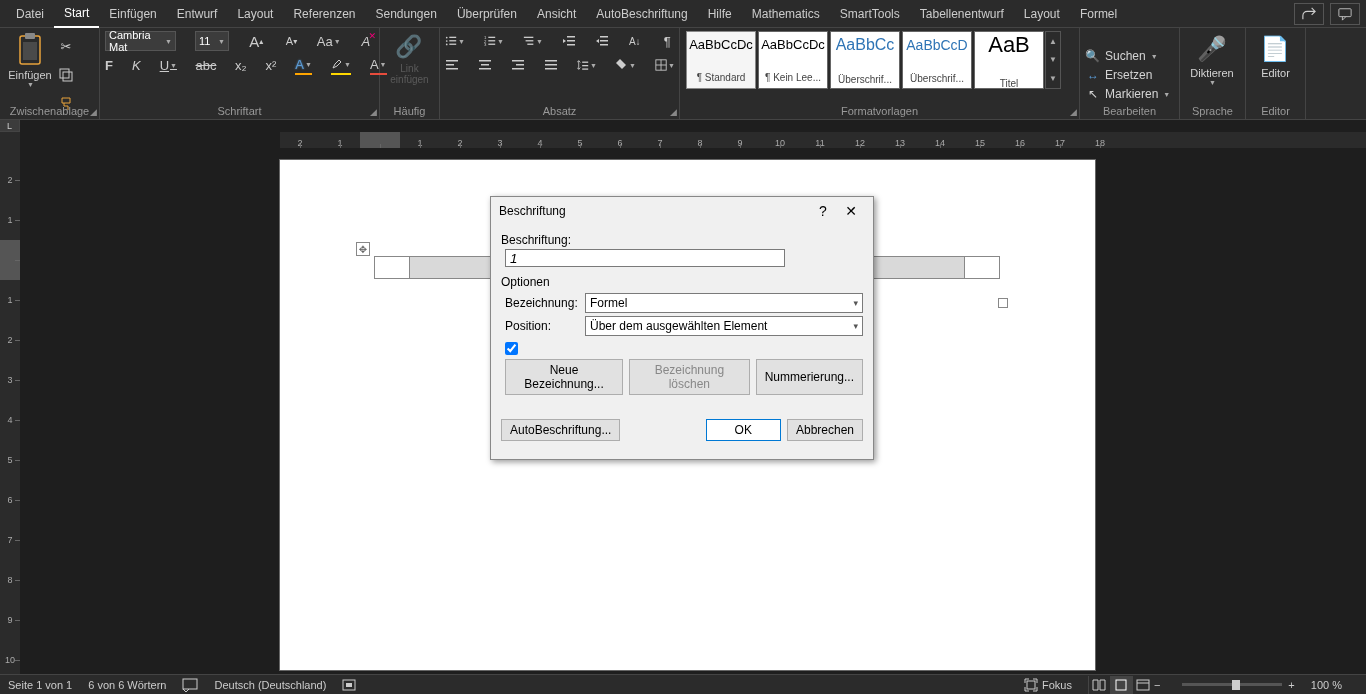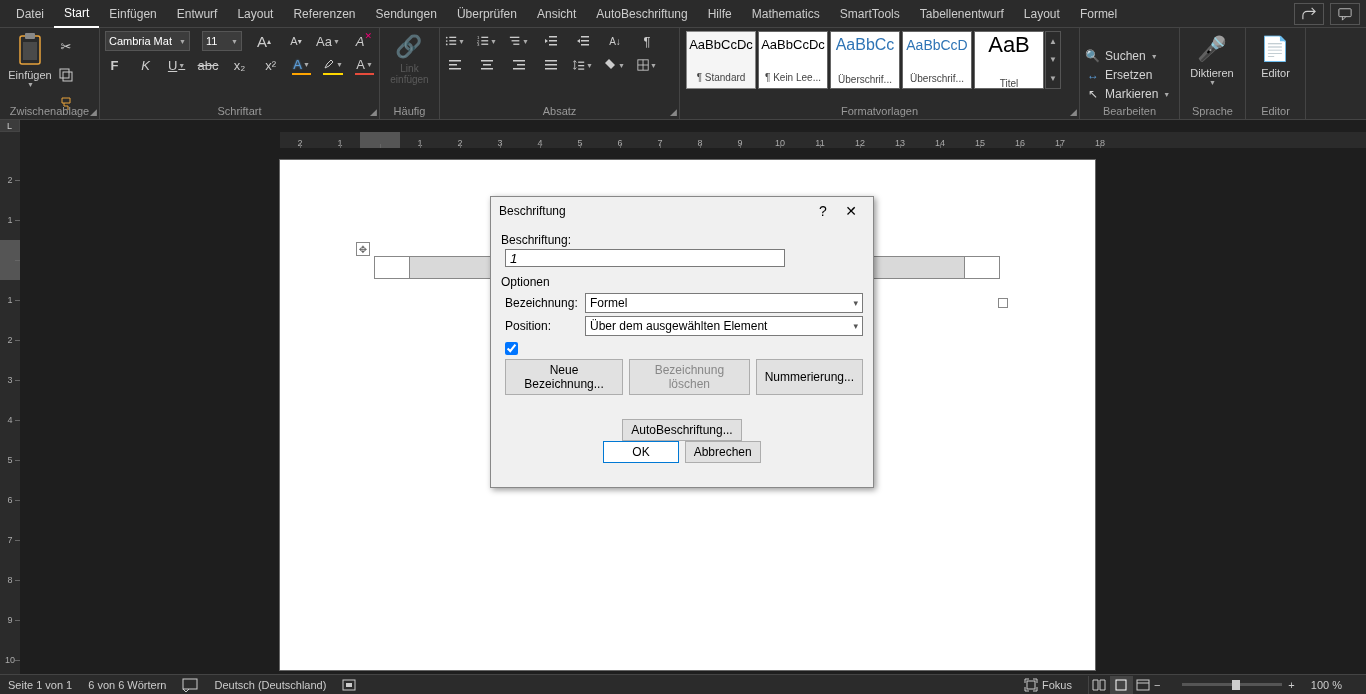--- a/index.html
+++ b/index.html
@@ -20,21 +20,21 @@
 .group-content { flex: 1; display: flex; }
 
 
 .paste-btn { display: flex; flex-direction: column; align-items: center; width: 50px; cursor: pointer; }
 .paste-icon { width: 32px; height: 36px; display:flex; align-items:center; justify-content:center; }
 .paste-label { font-size: 11px; color: #ccc; margin-top: 2px; }
 .mini-col { display: flex; flex-direction: column; justify-content: space-around; padding: 2px; gap: 3px;}
 .mini-icon { width: 18px; height: 18px; display:flex; align-items:center; justify-content:center; cursor:pointer; font-size:13px; color:#ccc; }
 
 
-.font-row { display: flex; align-items: center; gap: 12px; margin-bottom: 4px; }
+.font-row { display: flex; align-items: center; gap: 19px; margin-bottom: 4px; }
 .font-select { width: 85px; height: 20px; background: #3c3c3c; border: 1px solid #555; font-size: 11px; padding: 1px 3px; color: #fff; display:flex; align-items:center; justify-content:space-between;}
 .size-select { width: 40px; height: 20px; background: #3c3c3c; border: 1px solid #555; font-size: 11px; padding: 1px 3px; color:#fff; display:flex; align-items:center; justify-content:space-between;}
 .font-btn { width: 20px; height: 20px; display: flex; align-items: center; justify-content: center; cursor: pointer; color: #ccc; font-size: 13px; }
 .underline-orange { border-bottom: 2px solid orange; }
 .underline-yellow { border-bottom: 2px solid #ffd700; }
 .underline-red { border-bottom: 2px solid #e74c3c; }
 .tri { font-size: 7px; color: #aaa; margin-left: 1px; }
 
 
 .styles-gallery { display: flex; }
@@ -88,21 +88,21 @@
 .drow label { width: 76px; }
 .dsel { flex: 1; border: 1px solid #7a7a7a; background: #fff; height: 20px; display:flex; align-items:center; justify-content:space-between; padding: 0 4px; cursor:pointer; margin-left: 4px;}
 .dsel .dd { font-size: 9px; color:#555; }
 .dchk { display: flex; align-items: center; gap: 4px; margin: 6px 0 4px 4px; }
 .dchk input { width: 13px; height: 13px; }
 .dchk span { border: 1px dotted #888; padding: 0 2px;}
 .dbtn-row { display: flex; gap: 6px; margin: 4px 0 4px 4px; }
 .dbtn { border: 1px solid #adadad; background: #e1e1e1; padding: 3px 8px; cursor: pointer; font-size: 12px; }
 .dbtn.disabled { color: #888; }
 .dbtn.primary { border: 1px solid #0078d4; background:#fff; padding: 3px 28px;}
-.dialog-footer { display: flex; justify-content: space-between; padding: 10px 10px 24px 10px; align-items: center; flex-direction: column;}
+.dialog-footer { display: flex; justify-content: space-between; padding: 10px 10px 18px 10px; align-items: center;}
 .dialog-footer .right { display:flex; gap:6px; }
 
 
 .statusbar { position: absolute; bottom: 0; left: 0; right: 0; height: 20px; background: #2b2b2b; border-top: 1px solid #444; display: flex; align-items: center; font-size: 11px; color: #ccc; padding: 0 8px; }
 .statusbar .sitem { margin-right: 16px; display:flex; align-items:center; gap:4px; cursor:pointer;}
 .statusbar .spacer { flex: 1; }
 .statusbar .view-btn { width: 22px; height: 18px; display:flex; align-items:center; justify-content:center; cursor:pointer; border-left:1px solid #444;}
 .zoom-slider { width: 100px; height: 3px; background: #555; margin: 0 6px; position:relative;}
 .zoom-slider .knob { position:absolute; top:-3px; left:50%; width:8px; height:10px; background:#ccc;}
 .collapse-caret { position:absolute; right:4px; bottom:2px; font-size:11px; color:#ccc; cursor:pointer;}

